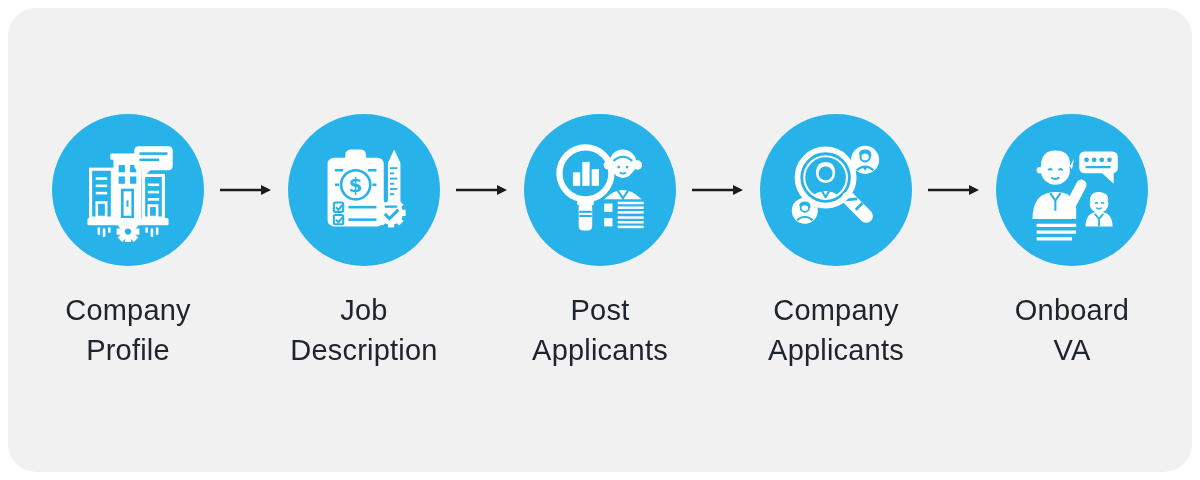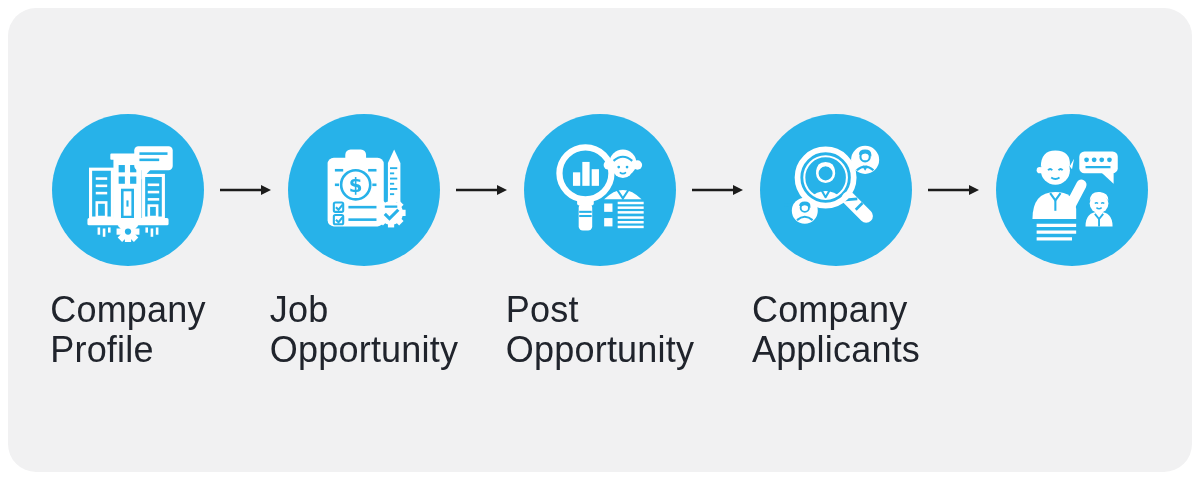--- a/index.html
+++ b/index.html
@@ -22,22 +22,22 @@
   }
   .step{width:170px;display:flex;flex-direction:column;align-items:center;}
   .circle{
     width:152px;height:152px;border-radius:50%;
     background:var(--accent);
     display:flex;align-items:center;justify-content:center;
     flex:none;
   }
   .circle svg{width:104px;height:104px;display:block;}
   .label{
-    margin-top:24px;font-size:36px;line-height:40px;
-    color:var(--text);text-align:left;white-space:pre-line;
+    margin-top:24px;font-size:29px;line-height:40px;
+    color:var(--text);text-align:center;white-space:pre-line;
     letter-spacing:.2px;
   }
   .arrow{width:66px;flex:none;margin-top:68px;display:flex;justify-content:center;}
   .arrow-line{stroke:var(--arrowc);stroke-width:2.4;}
   .arrow-head{fill:var(--arrowc);}
   
   .w-f{fill:var(--icon);}
   .w-s{stroke:var(--icon);fill:none;}
   .w-l{stroke:var(--icon);}
   .b-s{stroke:var(--accent);fill:none;}
@@ -156,21 +156,21 @@
               <rect class="w-f" x="73" y="58" width="6" height="7" transform="rotate(225 76 72)"></rect>
               <rect class="w-f" x="73" y="58" width="6" height="7" transform="rotate(270 76 72)"></rect>
               <rect class="w-f" x="73" y="58" width="6" height="7" transform="rotate(315 76 72)"></rect>
               <circle class="w-f" cx="76" cy="72" r="11.5"></circle>
               <line class="b-s" x1="70" y1="66" x2="82" y2="66" stroke-width="2.2"></line>
               <path class="b-s" d="M70,73 l4.5,4.5 L83,69" stroke-width="3"></path>
             </g>
           </svg>
         </div>
         <div class="label">Job
-Opportunity</div>
+Description</div>
       </div>
 
       <div class="arrow">
         <svg width="54" height="16" viewBox="0 0 54 16">
           <line class="arrow-line" x1="1" y1="8" x2="44" y2="8"></line>
           <polygon class="arrow-head" points="42,3 52,8 42,13"></polygon>
         </svg>
       </div>
 
       <div class="step">
@@ -207,21 +207,21 @@
               <line class="w-l" x1="67" y1="67" x2="92" y2="67" stroke-width="2.4"></line>
               <line class="w-l" x1="67" y1="71.5" x2="92" y2="71.5" stroke-width="2.4"></line>
               <rect class="w-f" x="54" y="77" width="8" height="8"></rect>
               <line class="w-l" x1="67" y1="76.5" x2="92" y2="76.5" stroke-width="2.4"></line>
               <line class="w-l" x1="67" y1="81" x2="92" y2="81" stroke-width="2.4"></line>
               <line class="w-l" x1="67" y1="85.5" x2="92" y2="85.5" stroke-width="2.4"></line>
             </g>
           </svg>
         </div>
         <div class="label">Post
-Opportunity</div>
+Applicants</div>
       </div>
 
       <div class="arrow">
         <svg width="54" height="16" viewBox="0 0 54 16">
           <line class="arrow-line" x1="1" y1="8" x2="44" y2="8"></line>
           <polygon class="arrow-head" points="42,3 52,8 42,13"></polygon>
         </svg>
       </div>
 
       <div class="step">
@@ -310,17 +310,19 @@
               <path class="w-f" d="M67,60 Q68,51 77,52 Q85,53 85,60 Q81,55 76,55.5 Q71,55.5 67,60 Z"></path>
               <path class="b-s" d="M72,63 Q73.5,61.5 75,63" stroke-width="1.5"></path>
               <path class="b-s" d="M78,63 Q79.5,61.5 81,63" stroke-width="1.5"></path>
               <path class="b-s" d="M73.5,67 Q76,69 78.5,67" stroke-width="1.5"></path>
               <path class="w-f" d="M63,85 Q63,71 76,71 Q89,71 89,85 Z"></path>
               <path class="b-s" d="M72,73 L76,78 L80,73" stroke-width="1.8"></path>
               <line class="b-s" x1="76" y1="78" x2="76" y2="85" stroke-width="1.8"></line>
             </g>
           </svg>
         </div>
+        <div class="label">Onboard
+VA</div>
       </div>
 
     </div>
   </div>
 </div>
 
 </body></html>

